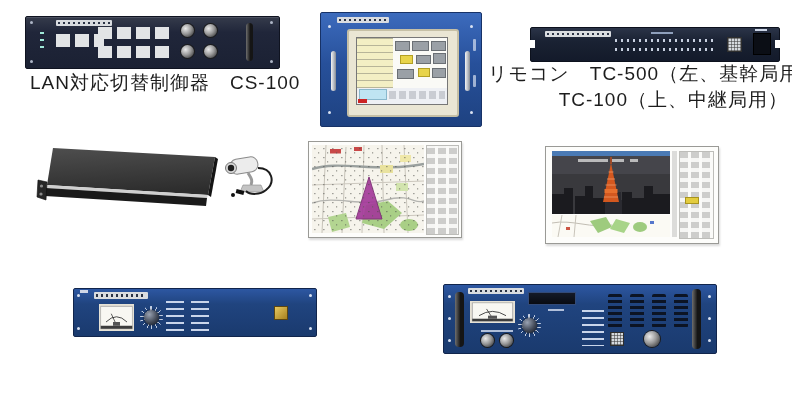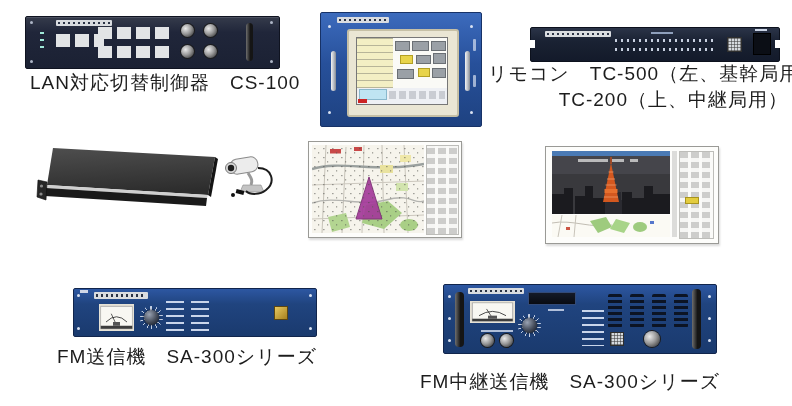--- a/index.html
+++ b/index.html
@@ -134,21 +134,21 @@
     <div class="abs" style="left:84px;top:11px;width:102px;height:3px;
          background:repeating-linear-gradient(90deg,#c8d0e0 0 2px,transparent 2px 6px)"></div>
     <div class="abs" style="left:84px;top:20px;width:102px;height:3px;
          background:repeating-linear-gradient(90deg,#c8d0e0 0 2px,transparent 2px 6px)"></div>
     <div class="sqconn" style="left:196px;top:9px;width:13px;height:13px"></div>
     <div class="abs" style="left:224px;top:1px;width:12px;height:2px;background:#cdd6e6"></div>
     <div class="abs" style="left:222px;top:5px;width:16px;height:20px;background:#0b0e15;border:1px solid #000"></div>
   </div>
   <div class="cap cap-remote">
     <div>リモコン　TC-500（左、基幹局用）</div>
-    <div>TC-200（上、中継局用）</div>
+    <div>TC-100（上、中継局用）</div>
   </div>
 
   <svg class="abs" style="left:30px;top:136px" width="195" height="100" viewBox="0 0 195 100">
     <defs>
       <linearGradient id="srvTop" x1="0" y1="0" x2="0.15" y2="1">
         <stop offset="0" stop-color="#4e4e4e"></stop>
           <stop offset="1" stop-color="#2d2d2d"></stop>
       </linearGradient>
     </defs>
     <polygon points="23,12 185,21 178,59 17,49" fill="url(#srvTop)"></polygon>
@@ -271,21 +271,20 @@
       <line x1="30" y1="28" x2="21" y2="13" stroke="#111"></line>
       <rect x="24" y="24" width="12" height="5" fill="#555"></rect>
       <rect x="3" y="29" width="54" height="4" fill="#3c3c3c"></rect>
     </svg>
     <div class="knob-ring" style="left:66px;top:17px;width:23px;height:23px"></div>
     <div class="knob" style="left:70px;top:21px;width:15px;height:15px"></div>
     <div class="dashcol" style="left:92px;top:12px;width:18px;height:30px"></div>
     <div class="dashcol" style="left:117px;top:12px;width:18px;height:30px"></div>
     <div class="goldconn" style="left:200px;top:17px;width:12px;height:12px"></div>
   </div>
-  <div class="cap cap-fmtx">FM送信機　SA-300シリーズ</div>
 
   <div class="fmrelay">
     <span class="screw lt" style="left:4px;top:10px"></span>
     <span class="screw lt" style="left:4px;top:32px"></span>
     <span class="screw lt" style="left:4px;top:54px"></span>
     <span class="screw lt" style="left:264px;top:10px"></span>
     <span class="screw lt" style="left:264px;top:32px"></span>
     <span class="screw lt" style="left:264px;top:54px"></span>
     <div class="handle-dark" style="left:11px;top:7px;width:9px;height:55px"></div>
     <div class="handle-dark" style="left:248px;top:4px;width:9px;height:60px"></div>
@@ -306,15 +305,14 @@
     <div class="bnc" style="left:56px;top:49px;width:13px;height:13px"></div>
     <div class="abs" style="left:104px;top:24px;width:16px;height:2px;background:rgba(214,224,242,.8)"></div>
     <div class="dashcol" style="left:138px;top:25px;width:22px;height:36px"></div>
     <div class="vent" style="left:164px;top:9px;width:14px;height:34px"></div>
     <div class="vent" style="left:186px;top:9px;width:14px;height:34px"></div>
     <div class="vent" style="left:208px;top:9px;width:14px;height:34px"></div>
     <div class="vent" style="left:230px;top:9px;width:14px;height:34px"></div>
     <div class="sqconn" style="left:166px;top:47px;width:12px;height:12px"></div>
     <div class="bnc" style="left:200px;top:46px;width:16px;height:16px"></div>
   </div>
-  <div class="cap cap-fmrelay">FM中継送信機　SA-300シリーズ</div>
 
 </div>
 
 </body></html>

